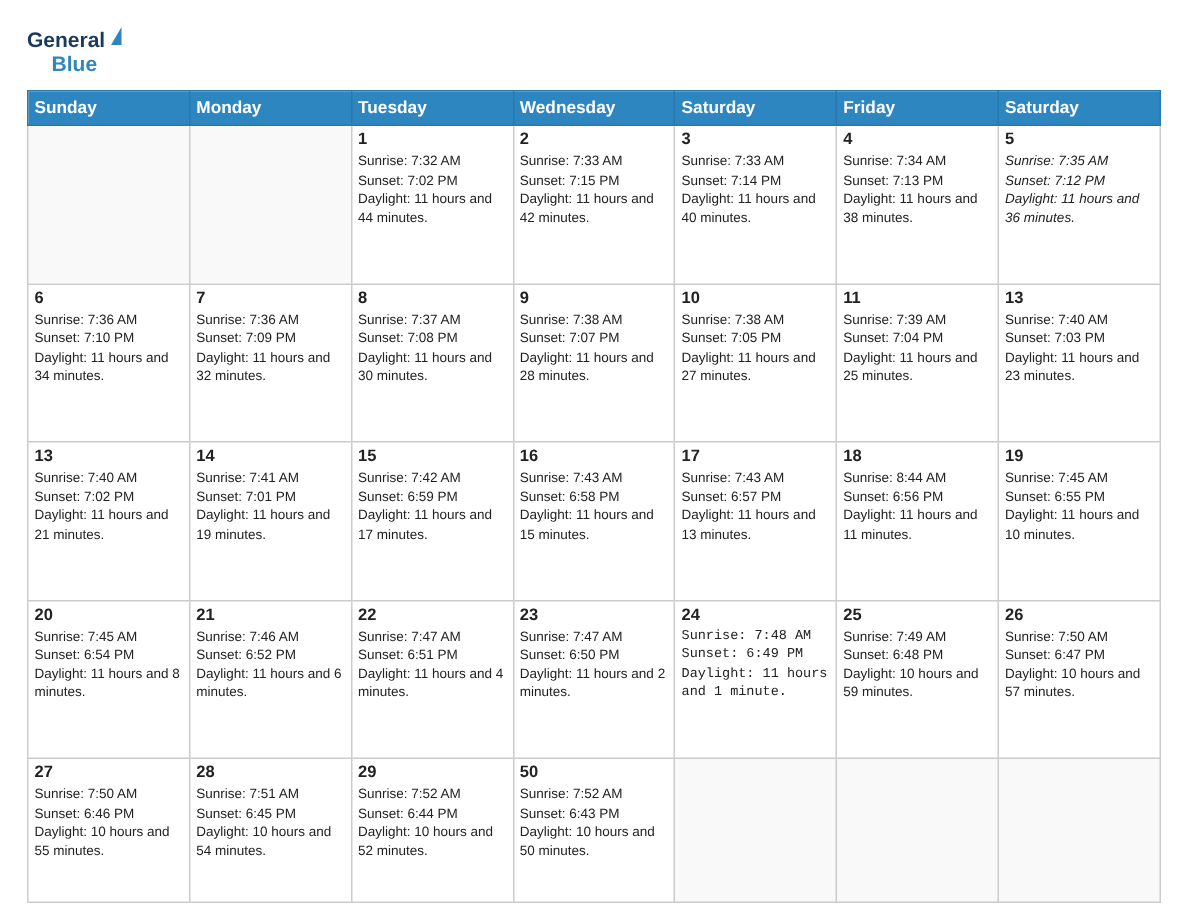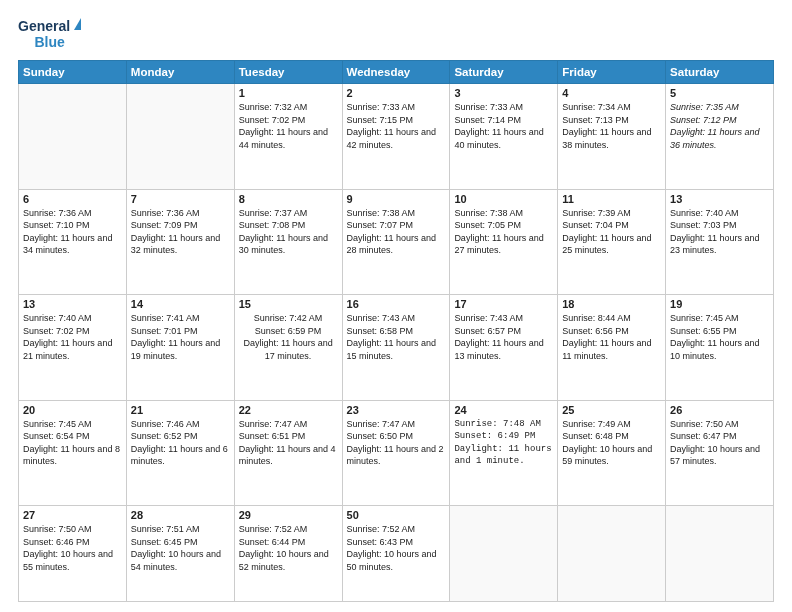--- a/index.html
+++ b/index.html
@@ -206,21 +206,21 @@
 Daylight: 11 hours and 21 minutes.</div>
           </td>
           <td>
             <span class="day-num">14</span>
             <div class="cell-text" style="white-space: pre-line;">Sunrise: 7:41 AM
 Sunset: 7:01 PM
 Daylight: 11 hours and 19 minutes.</div>
           </td>
           <td>
             <span class="day-num">15</span>
-            <div class="cell-text" style="white-space: pre-line; text-align: center;">Sunrise: 7:42 AM
+            <div class="cell-text" style="white-space: pre-line;">Sunrise: 7:42 AM
 Sunset: 6:59 PM
 Daylight: 11 hours and 17 minutes.</div>
           </td>
           <td>
             <span class="day-num">16</span>
             <div class="cell-text" style="white-space: pre-line;">Sunrise: 7:43 AM
 Sunset: 6:58 PM
 Daylight: 11 hours and 15 minutes.</div>
           </td>
           <td>

